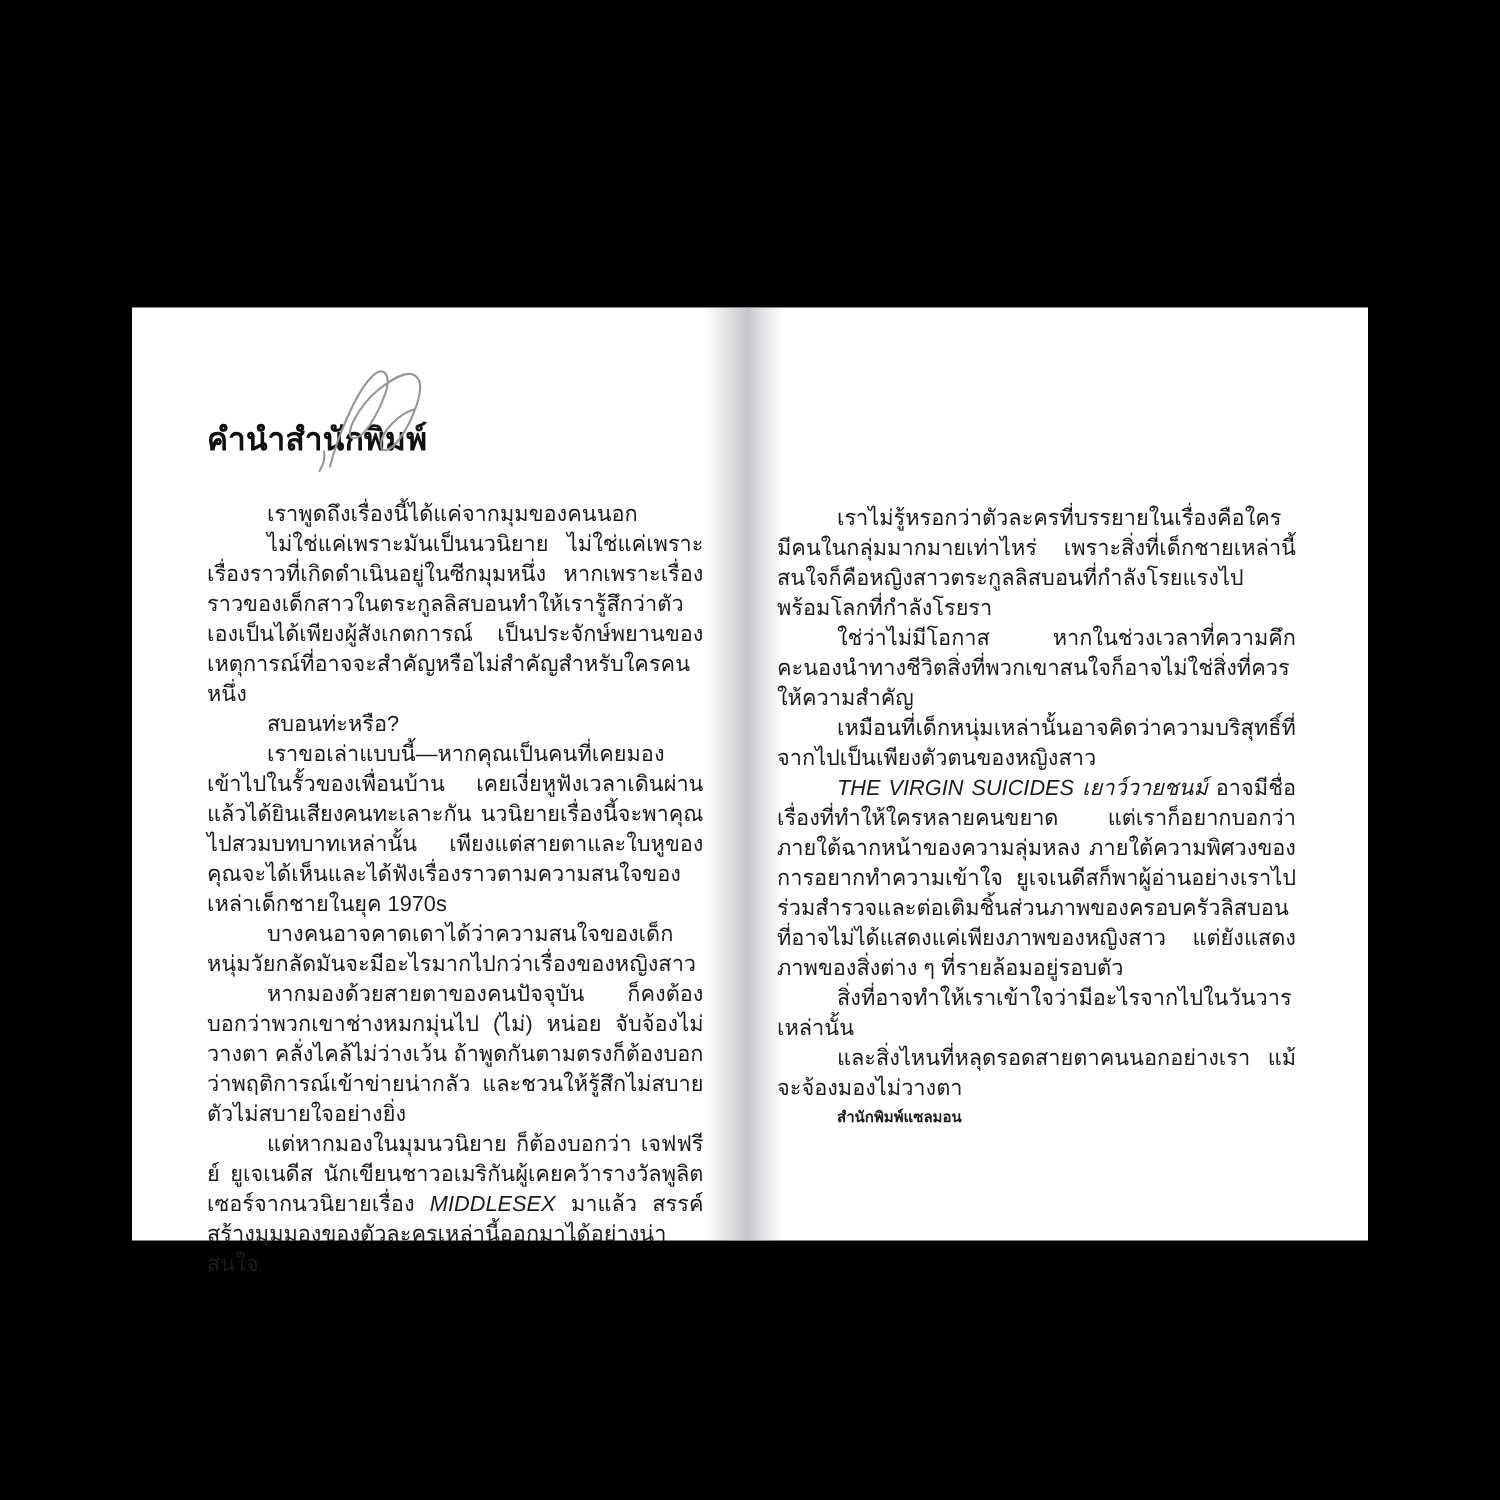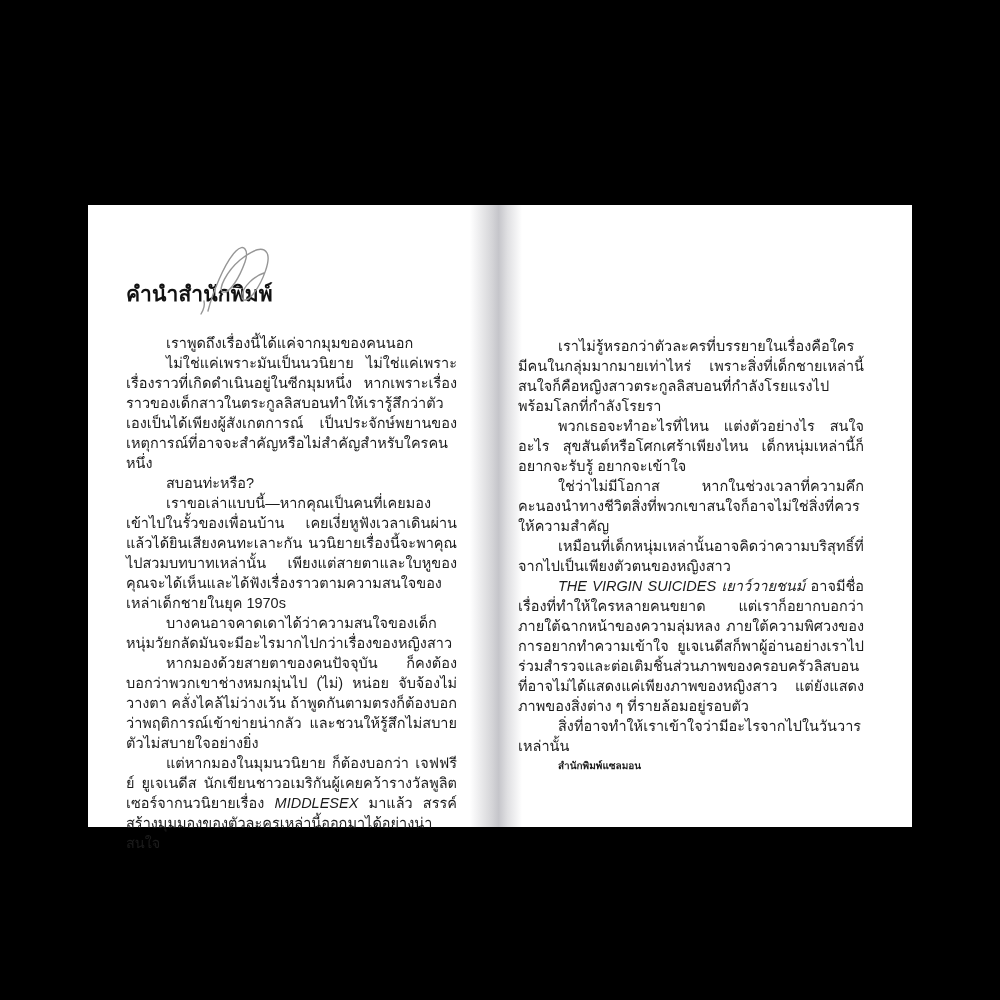--- a/index.html
+++ b/index.html
@@ -25,21 +25,21 @@
     width: 824px;
     height: 622px;
     background: #ffffff;
   }
   .page {
     position: absolute;
     top: 0;
     width: 412px;
     height: 622px;
   }
-  .page-left  { left: 0; padding-left: 36px; }
+  .page-left  { left: 12px; padding-left: 36px; }
   .page-right { left: 412px; }
   .gutter {
     position: absolute;
     left: 382px;
     top: 0;
     width: 52px;
     height: 622px;
     background: linear-gradient(90deg,
       rgba(160,160,168,0) 0%,
       rgba(150,150,158,0.40) 42%,
@@ -112,26 +112,26 @@
         <p>หากมองด้วยสายตาของคนปัจจุบัน ก็คงต้องบอกว่าพวกเขาช่างหมกมุ่นไป (ไม่) หน่อย จับจ้องไม่วางตา คลั่งไคล้ไม่ว่างเว้น ถ้าพูดกันตามตรงก็ต้องบอกว่าพฤติการณ์เข้าข่ายน่ากลัว และชวนให้รู้สึกไม่สบายตัวไม่สบายใจอย่างยิ่ง</p>
         <p>
           <span>แต่หากมองในมุมนวนิยาย ก็ต้องบอกว่า เจฟฟรีย์ ยูเจเนดีส นักเขียนชาวอเมริกันผู้เคยคว้ารางวัลพูลิตเซอร์จากนวนิยายเรื่อง </span><span class="it">MIDDLESEX</span><span> มาแล้ว สรรค์สร้างมุมมองของตัวละครเหล่านี้ออกมาได้อย่างน่าสนใจ</span>
         </p>
       </div>
     </div>
 
     <div class="page page-right">
       <div class="textcol textcol-right">
         <p>เราไม่รู้หรอกว่าตัวละครที่บรรยายในเรื่องคือใคร มีคนในกลุ่มมากมายเท่าไหร่ เพราะสิ่งที่เด็กชายเหล่านี้สนใจก็คือหญิงสาวตระกูลลิสบอนที่กำลังโรยแรงไปพร้อมโลกที่กำลังโรยรา</p>
-        <p>พวกเธอจะทำอะไรที่ไหน แต่งตัวอย่างไร สนใจอะไร สุขสันต์หรือโศกเศร้าเพียงไหน เด็กหนุ่มเหล่านี้ก็อยากจะรับรู้ อยากจะเข้าใจ</p>
         <p>ใช่ว่าไม่มีโอกาส หากในช่วงเวลาที่ความคึกคะนองนำทางชีวิตสิ่งที่พวกเขาสนใจก็อาจไม่ใช่สิ่งที่ควรให้ความสำคัญ</p>
         <p>เหมือนที่เด็กหนุ่มเหล่านั้นอาจคิดว่าความบริสุทธิ์ที่จากไปเป็นเพียงตัวตนของหญิงสาว</p>
         <p>
           <span class="it">THE VIRGIN SUICIDES เยาว์วายชนม์</span><span> อาจมีชื่อเรื่องที่ทำให้ใครหลายคนขยาด แต่เราก็อยากบอกว่า ภายใต้ฉากหน้าของความลุ่มหลง ภายใต้ความพิศวงของการอยากทำความเข้าใจ ยูเจเนดีสก็พาผู้อ่านอย่างเราไปร่วมสำรวจและต่อเติมชิ้นส่วนภาพของครอบครัวลิสบอน ที่อาจไม่ได้แสดงแค่เพียงภาพของหญิงสาว แต่ยังแสดงภาพของสิ่งต่าง ๆ ที่รายล้อมอยู่รอบตัว</span>
         </p>
         <p>สิ่งที่อาจทำให้เราเข้าใจว่ามีอะไรจากไปในวันวารเหล่านั้น</p>
+        <p>และสิ่งไหนที่หลุดรอดสายตาคนนอกอย่างเรา แม้จะจ้องมองไม่วางตา</p>
         <p class="signature">สำนักพิมพ์แซลมอน</p>
       </div>
     </div>
 
     <div class="gutter"></div>
   </div>
 </div>
 
 </body></html>

